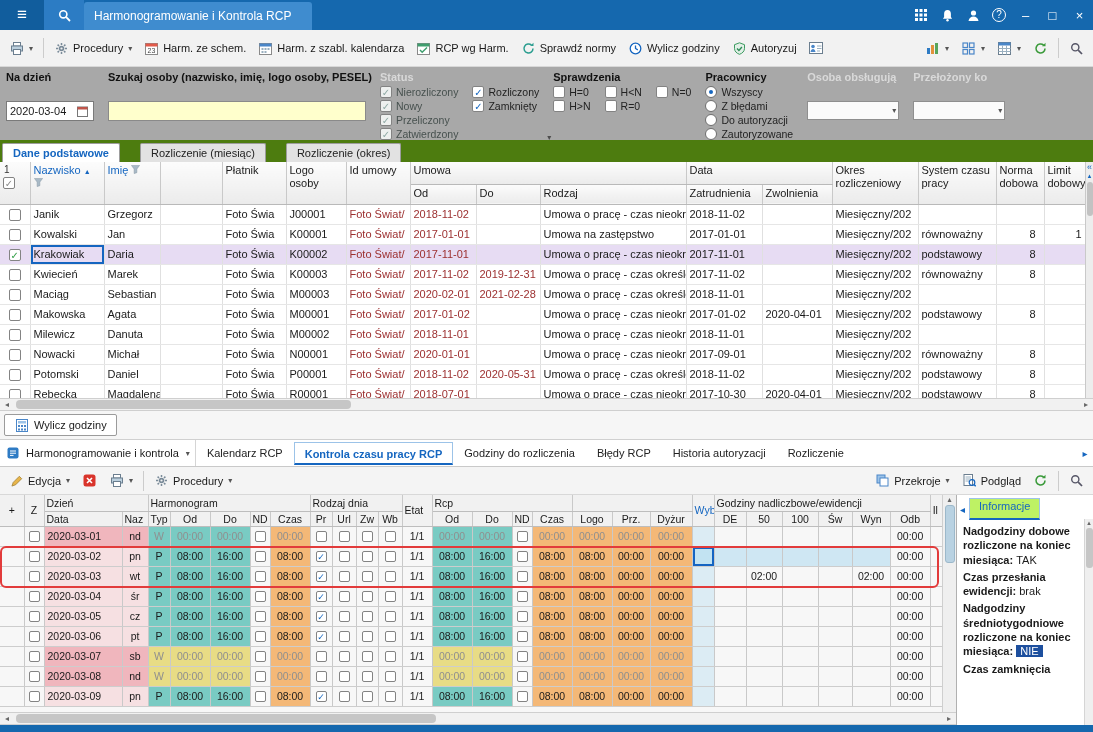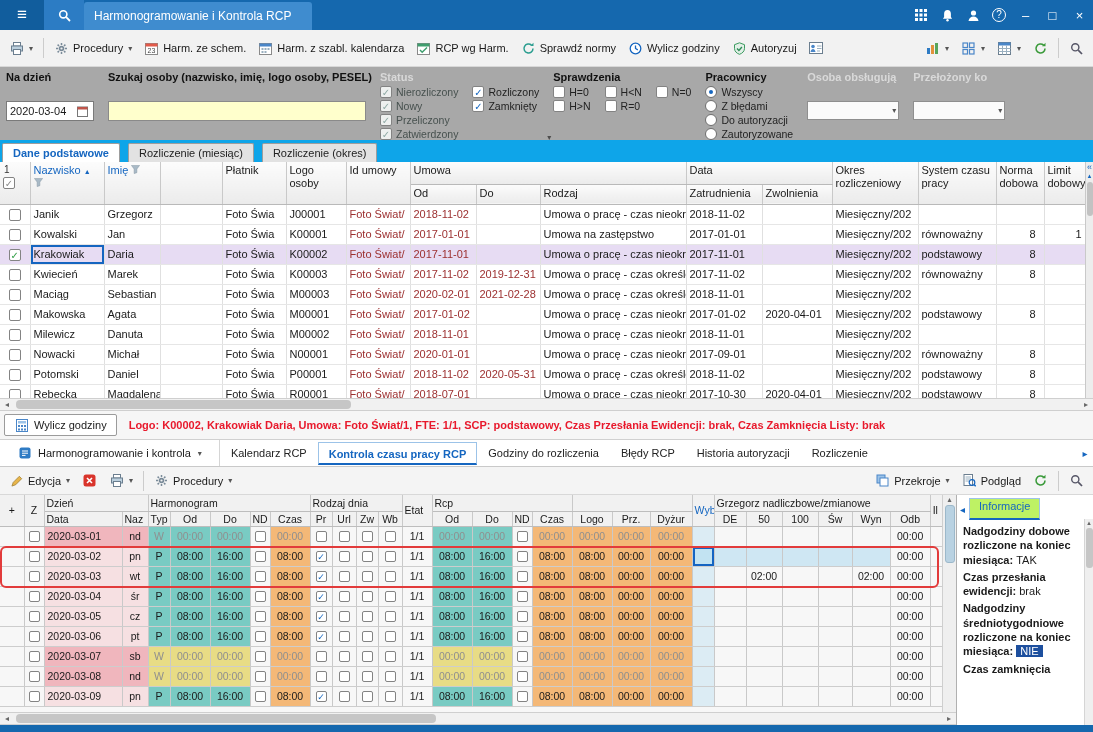--- a/index.html
+++ b/index.html
@@ -43,21 +43,21 @@
 .stexp{position:absolute;right:-12px;bottom:-2px;font-size:8px;color:#4d4d4d;cursor:pointer}
 .selbox{margin-top:16px;width:92px;height:19px;background:#fbfbfb;border:1px solid #8f8f8f;display:flex;align-items:center;justify-content:flex-end;padding:0 2px}
 .cb{display:inline-block;width:12px;height:12px;background:#fff;border:1px solid #838383;border-radius:2px;line-height:11px;text-align:center;font-size:10px;color:#1566c0;vertical-align:middle;flex:0 0 auto}
 .cb.dis{color:#8ea9a4;background:#eef0ef}
 .cb.grn{color:#2f9e44}
 .cb.gray{color:#8a8a8a}
 .radio{width:12px;height:12px;border:1px solid #6e6e6e;border-radius:50%;background:#fff;display:inline-block;position:relative;flex:0 0 auto}
 .radio.sel::after{content:"";position:absolute;left:3px;top:3px;right:3px;bottom:3px;border-radius:50%;background:#1566c0}
 
 
-.maintabs{position:absolute;top:140px;left:0;width:100%;height:22px;background:#0ea5e9;display:flex;align-items:flex-end;padding:0 0 0 2px;gap:8px}
+.maintabs{position:absolute;top:140px;left:0;width:100%;height:22px;background:#4d7c0f;display:flex;align-items:flex-end;padding:0 0 0 2px;gap:20px}
 .mtab{padding:3px 10px;background:#e2e2e2;border:1px solid #9d9d9d;border-bottom:none;color:#222;cursor:pointer;border-radius:2px 2px 0 0;white-space:nowrap}
 .mtab.active{background:#fff;color:#1566c0;font-weight:bold}
 
 
 .empgrid{position:absolute;top:162px;left:0;width:1085px;height:236px;overflow:hidden;background:#fff}
 .etable{border-collapse:collapse;table-layout:fixed;width:1090px}
 .etable th{background:linear-gradient(#fcfcfc,#ebebeb);border-right:1px solid #c9c9c9;border-bottom:1px solid #b9b9b9;font-weight:normal;text-align:left;padding:2px 3px;vertical-align:top;overflow:hidden;line-height:1.15}
 .etable thead tr:first-child th{height:22px}
 .etable thead tr:nth-child(2) th{height:20px}
 .etable td{border-right:1px solid #e0e0e0;border-bottom:1px solid #e6e6e6;padding:0 3px;height:20px;white-space:nowrap;overflow:hidden}
@@ -79,21 +79,21 @@
 .strack{flex:1;position:relative;height:100%}
 .sthumb{position:absolute;top:1px;height:9px;background:#c6c6c6;border-radius:4px}
 
 
 .statusrow{position:absolute;top:411px;left:0;width:100%;height:29px;background:#f6f6f6;border-bottom:1px solid #d0d0d0;display:flex;align-items:center;padding:0 4px;gap:12px}
 .wgbtn{display:flex;align-items:center;gap:5px;background:#fff;border:1px solid #9b9b9b;border-radius:2px;padding:3px 9px;cursor:pointer;white-space:nowrap}
 .redmsg{color:#e8192c;font-weight:bold;white-space:nowrap;overflow:hidden}
 
 
 .modulebar{position:absolute;top:440px;left:0;width:100%;height:27px;background:#fff;border-bottom:1px solid #c9c9c9;display:flex;align-items:center}
-.modsel{display:flex;align-items:center;gap:6px;padding:0 17px;height:100%;border-right:1px solid #d5d5d5;cursor:pointer;white-space:nowrap}
+.modsel{display:flex;align-items:center;gap:6px;padding:0 5px;height:100%;border-right:1px solid #d5d5d5;cursor:pointer;white-space:nowrap}
 .modtabs{display:flex;align-items:center;height:100%;flex:1;overflow:hidden}
 .modtab{padding:6px 11px;white-space:nowrap;color:#222;cursor:pointer}
 .modtab.active{color:#1566c0;font-weight:bold;border:1px solid #9cc3e8;border-bottom:2px solid #1566c0;background:#fff;padding:5px 10px 3px}
 .modscroll{width:16px;color:#1566c0;text-align:center;cursor:pointer;font-size:10px}
 
 
 .schedwrap{position:absolute;top:495px;left:0;width:942px;height:217px;overflow:hidden;background:#f7f7f7}
 .stable{border-collapse:collapse;table-layout:fixed;width:942px;font-size:10.5px}
 .stable th{background:#f1f1f1;border-right:1px solid #c9c9c9;border-bottom:1px solid #bdbdbd;font-weight:normal;padding:0 2px;text-align:left;white-space:nowrap;overflow:hidden}
 .stable thead tr:first-child th{height:16px}
@@ -733,21 +733,20 @@
               <rect x="5" y="6" width="2" height="2"></rect>
               <rect x="8" y="6" width="2" height="2"></rect>
               <rect x="2" y="9.5" width="2" height="2"></rect>
               <rect x="5" y="9.5" width="2" height="2"></rect>
               <rect x="8" y="9.5" width="2" height="2"></rect>
             </g>
           </svg>
         </span>
       <span>Wylicz godziny</span>
     </div>
-    <div class="redmsg">Logo: K00002, Krakowiak Daria, Umowa: Foto Świat/1, FTE: 1/1, SCP: podstawowy, Czas Przesłania Ewidencji: brak, Czas Zamknięcia Listy: brak</div>
   </div>
 
   <div class="modulebar">
     <div class="modsel">
       <span class="ic">
           <svg width="12" height="12" viewBox="0 0 12 12">
             <rect x="0.5" y="0.5" width="11" height="11" rx="2" fill="#2e7bc4"></rect>
             <path d="M3 4h6M3 6.2h6M3 8.4h3.5" stroke="#fff" stroke-width="1"></path>
           </svg>
         </span>
@@ -883,21 +882,21 @@
         <tr>
           <th rowspan="2" class="ctr"><span>+</span></th>
           <th rowspan="2" class="ctr"><span>Z</span></th>
           <th colspan="2"><span>Dzień</span></th>
           <th colspan="5"><span>Harmonogram</span></th>
           <th colspan="4"><span>Rodzaj dnia</span></th>
           <th rowspan="2"><span>Etat</span></th>
           <th colspan="4"><span>Rcp</span></th>
           <th colspan="3"></th>
           <th rowspan="2" class="hblue"><span>Wyb.</span></th>
-          <th colspan="6"><span>Grzegorz nadliczbowe/zmianowe</span></th>
+          <th colspan="6"><span>Godziny nadliczbowe/ewidencji</span></th>
           <th rowspan="2"><span>Il</span></th>
         </tr>
         <tr>
           <th><span>Data</span></th>
           <th><span>Naz</span></th>
           <th class="ctr"><span>Typ</span></th>
           <th class="ctr"><span>Od</span></th>
           <th class="ctr"><span>Do</span></th>
           <th class="ctr"><span>ND</span></th>
           <th class="ctr"><span>Czas</span></th>

